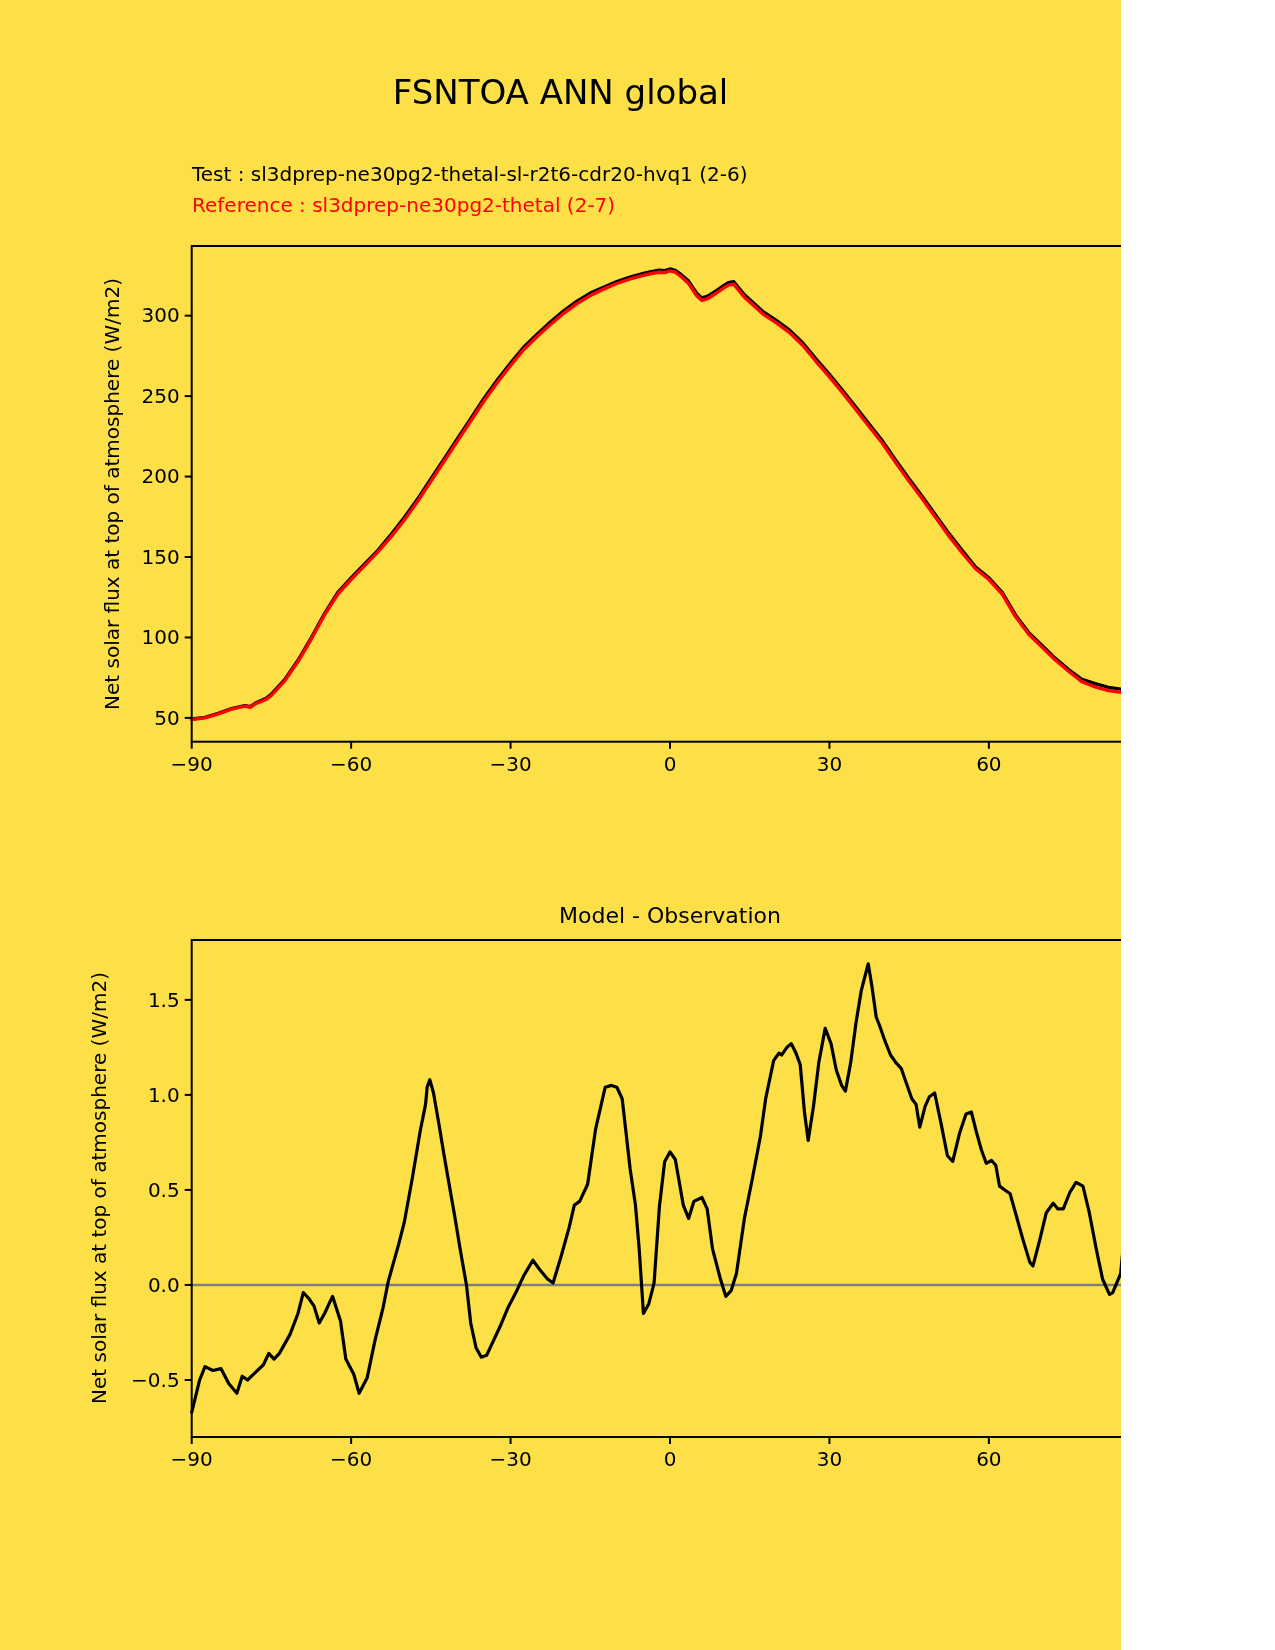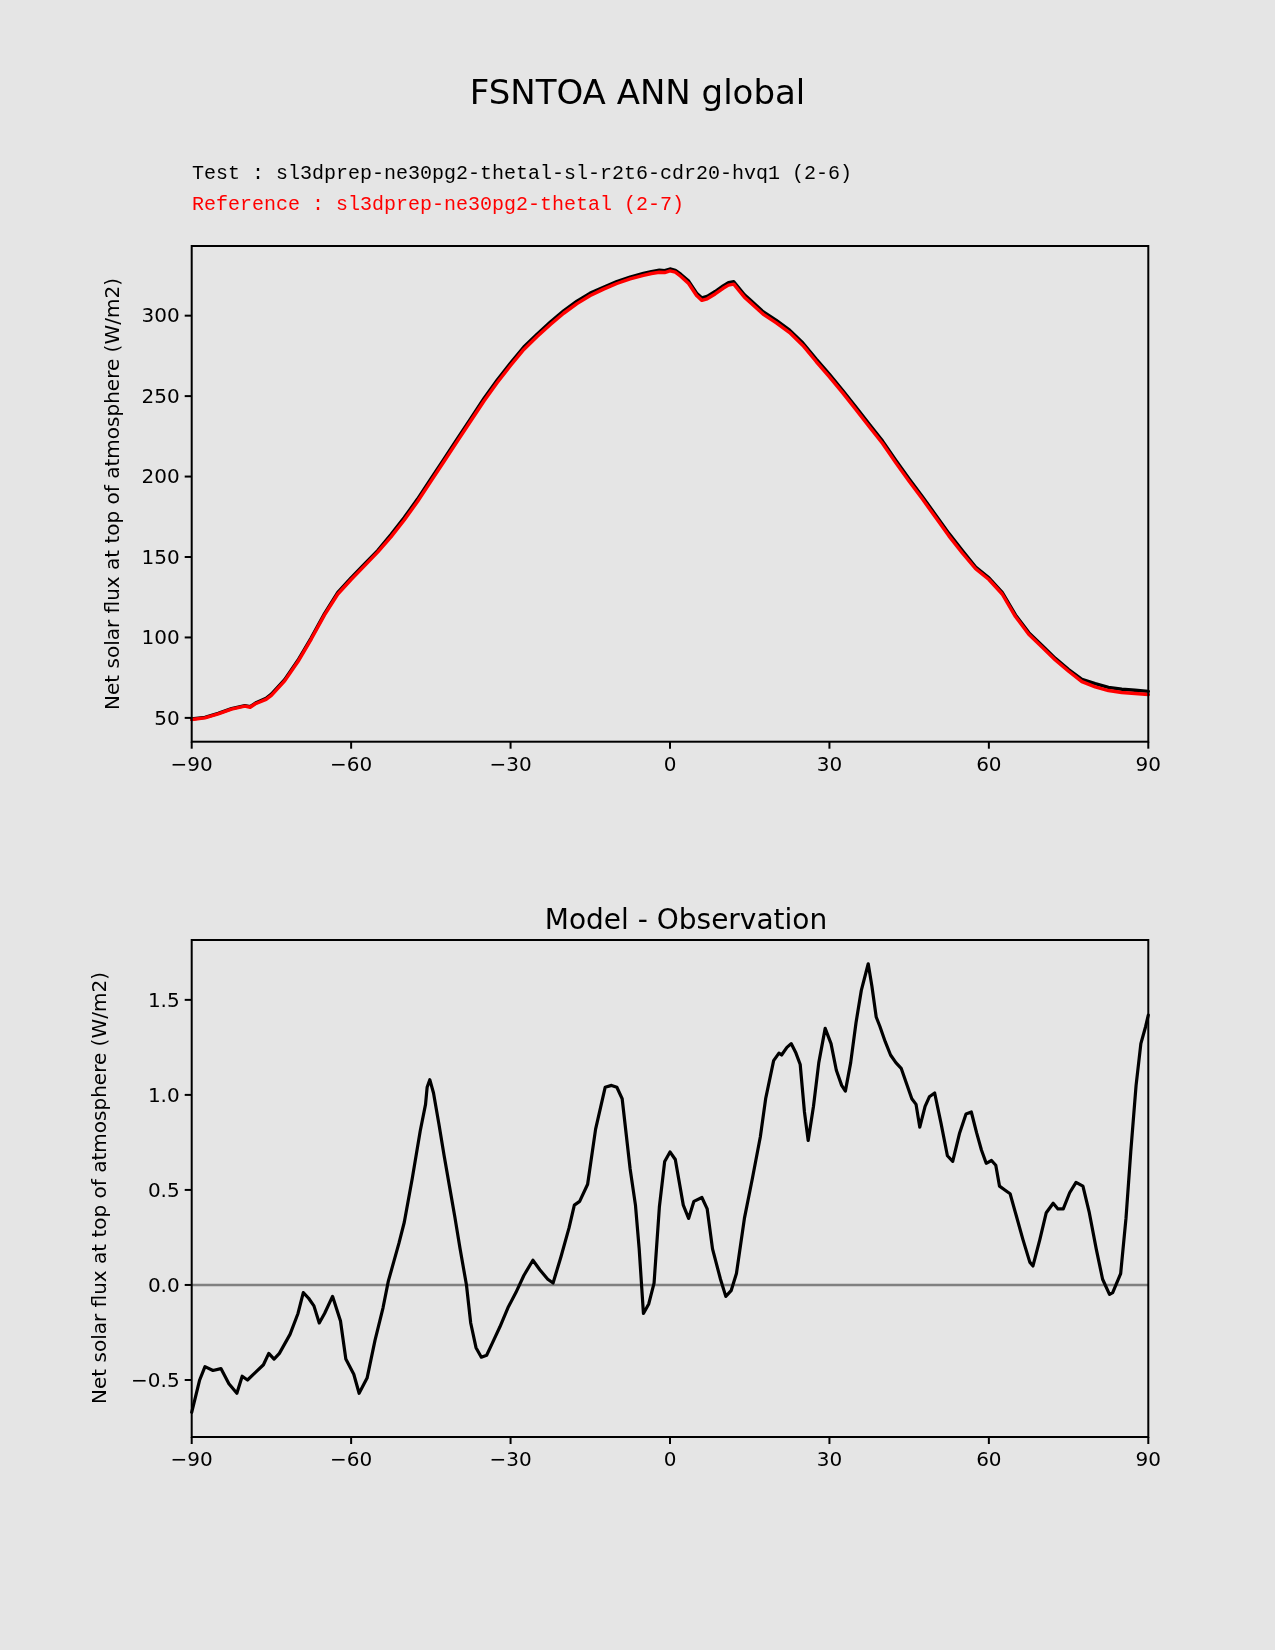--- a/index.html
+++ b/index.html
@@ -1,42 +1,41 @@
 <!DOCTYPE html>
 <html><head>
 <meta charset="utf-8">
 <style>
   html,body{margin:0;padding:0;background:#ffffff;}
   .figure{
     position:relative;
-    width:1275px;height:1650px;
-    background:#e5e5e5;
+    width:1121px;height:1650px;
+    background:#fde047;
     font-family:"DejaVu Sans", sans-serif;
     color:#000;
     overflow:hidden;
   }
   .suptitle{
     position:absolute;left:0;right:0;top:74px;
     text-align:center;font-size:34px;line-height:1.1;color:#000;
   }
   .ann{
-    position:absolute;left:192px;font-size:20px;line-height:1.2;white-space:nowrap;font-family:Liberation Mono, monospace;
+    position:absolute;left:192px;font-size:20px;line-height:1.2;white-space:nowrap;
   }
   .ann.test{top:162px;color:#000000;}
   .ann.ref{top:193px;color:#ff0000;}
   .ylabel{
     position:absolute;font-size:20px;white-space:nowrap;
     transform:translate(-50%,-50%) rotate(-90deg);
   }
   .ylabel.main{left:112px;top:494px;}
   .ylabel.diff{left:99px;top:1188px;}
   .axtitle{
-    position:absolute;left:670px;top:903px;font-size:28px;white-space:nowrap;
+    position:absolute;left:670px;top:903px;font-size:22px;white-space:nowrap;
     transform:translateX(-50%);
-    margin-left:16px;
   }
   svg{position:absolute;left:0;top:0;}
 </style>
 </head>
 <body>
 
 <div class="figure">
 
   <div class="suptitle">FSNTOA ANN global</div>
 

